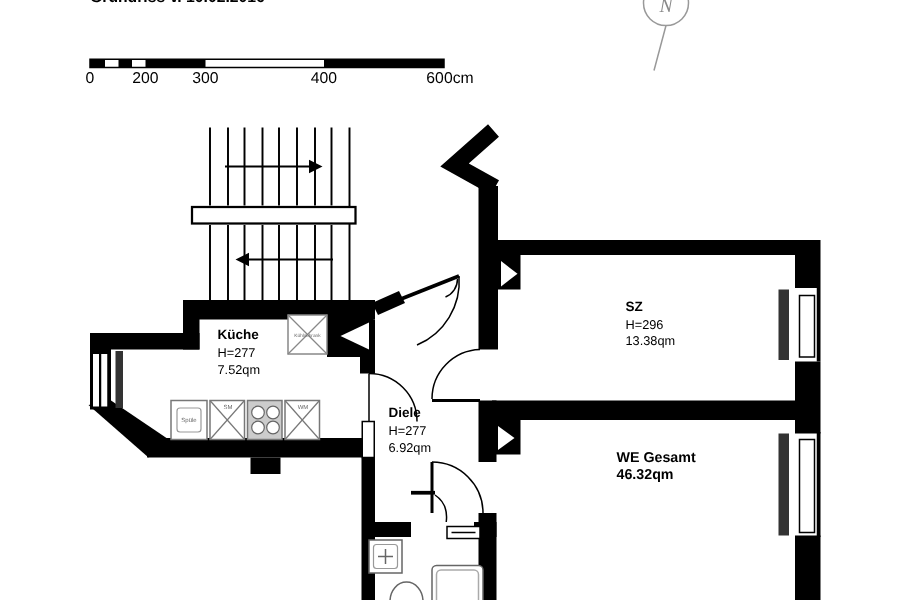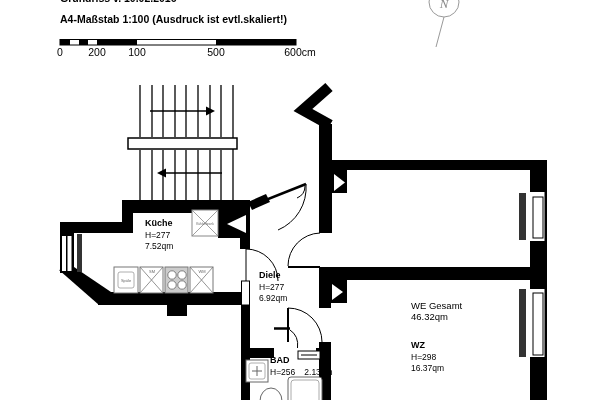--- a/index.html
+++ b/index.html
@@ -4,35 +4,34 @@
 <style>
   html,body{margin:0;padding:0;background:#fff;}
   .page{width:600px;height:400px;position:relative;overflow:hidden;background:#fff;
         font-family:"Liberation Sans",sans-serif;color:#000;}
   .t1{position:absolute;left:60px;top:-8px;font-weight:bold;font-size:10.5px;white-space:nowrap;}
   .t2{position:absolute;left:60px;top:13px;font-weight:bold;font-size:10.5px;white-space:nowrap;}
   .tick{position:absolute;top:46px;font-size:10.5px;transform:translateX(-50%);white-space:nowrap;}
   .plan{position:absolute;left:0;top:0;z-index:1;}
   .lbl{position:absolute;z-index:2;font-size:8.5px;line-height:11.5px;white-space:nowrap;}
   .lbl .nm{font-weight:bold;font-size:9px;}
-  .lbl.big div{font-weight:normal;font-size:9.5px;line-height:11px;}
+  .lbl.big div{font-weight:bold;font-size:9.5px;line-height:11px;}
   .badline span{margin-right:9px;}
   .compass{position:absolute;left:414px;top:-28px;z-index:2;}
 </style>
 </head>
 <body>
 
 <div class="page">
 
   <div class="t1">Grundriss v. 10.02.2016</div>
-  <div class="t2">A4-Maßstab 1:100 (Ausdruck ist evtl.skaliert!)</div>
   <span class="tick" style="left:60px">0</span>
   <span class="tick" style="left:97px">200</span>
-  <span class="tick" style="left:137px">100</span>
-  <span class="tick" style="left:216px">500</span>
+  <span class="tick" style="left:137px">300</span>
+  <span class="tick" style="left:216px">400</span>
   <span class="tick" style="left:300px">600cm</span>
 
   <svg class="compass" width="60" height="90">
     <circle cx="30" cy="30" r="15" fill="none" stroke="#999" stroke-width="1"></circle>
     <line x1="30" y1="45" x2="22" y2="75" stroke="#999" stroke-width="1"></line>
     <text x="30" y="36" text-anchor="middle" font-family="Liberation Serif, serif" font-style="italic" font-size="13" fill="#888">N</text>
   </svg>
 
   <svg class="plan" width="600" height="400" viewBox="0 0 600 400">
 
@@ -195,32 +194,26 @@
     <div>H=277</div>
     <div>7.52qm</div>
   </div>
 
   <div class="lbl" style="left:259px;top:270px">
     <div class="nm">Diele</div>
     <div>H=277</div>
     <div>6.92qm</div>
   </div>
 
+  <div class="lbl" style="left:417px;top:199px">
+    <div class="nm">SZ</div>
+    <div>H=296</div>
+    <div>13.38qm</div>
+  </div>
 
   <div class="lbl big" style="left:411px;top:300px">
     <div>WE Gesamt</div>
     <div>46.32qm</div>
   </div>
 
-  <div class="lbl" style="left:411px;top:340px">
-    <div class="nm">WZ</div>
-    <div>H=298</div>
-    <div>16.37qm</div>
-  </div>
-
-  <div class="lbl" style="left:270px;top:355px">
-    <div class="nm">BAD</div>
-    <div class="badline">
-      <span>H=256</span><span>2.13qm</span>
-    </div>
-  </div>
+
 
 </div>
 
 </body></html>

